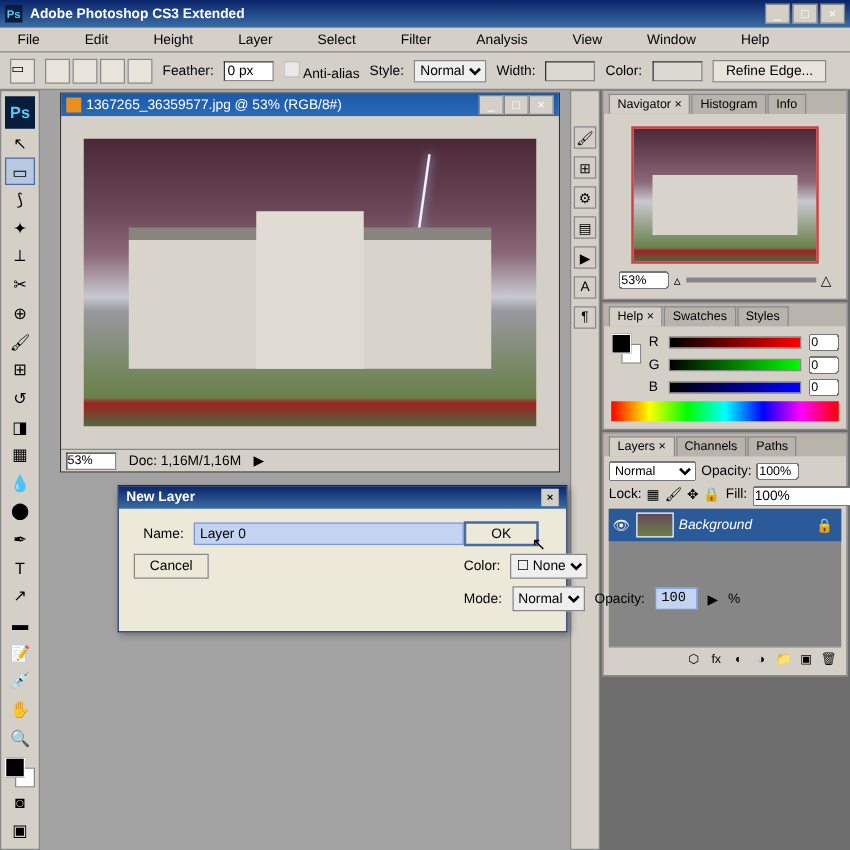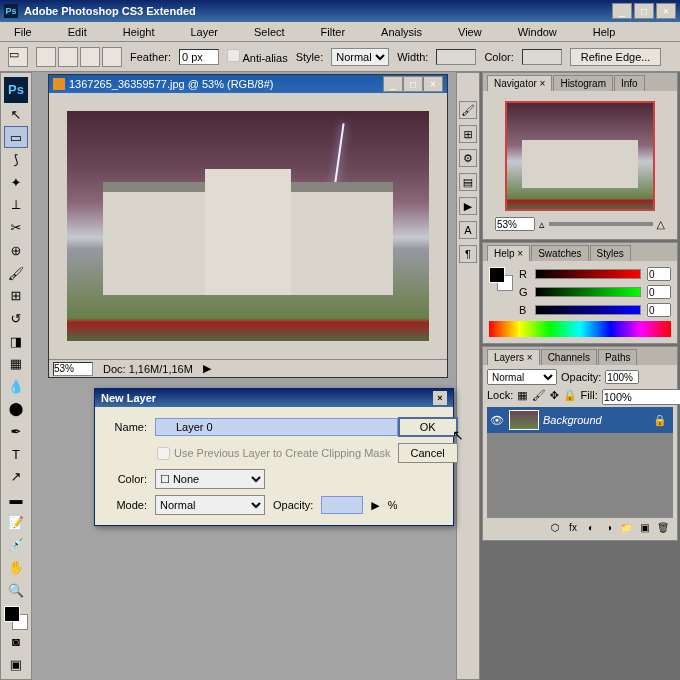--- a/index.html
+++ b/index.html
@@ -54,21 +54,21 @@
 .doc-status input { width: 40px; height: 14px; border: 1px inset #888; font-size: 10px; }
 
 
 .dialog { position: absolute; top: 316px; left: 62px; width: 360px; background: #ece9d8; border: 1px solid #0a246a; box-shadow: 2px 2px 6px rgba(0,0,0,0.4); }
 .dialog-title { background: linear-gradient(#0a246a, #3a6ea5); color: white; height: 18px; display: flex; align-items: center; padding: 0 6px; font-weight: bold; }
 .dialog-title .spacer { flex: 1; }
 .dialog-title .x { width: 14px; height: 14px; background: #d4d0c8; color: #000; display: flex; align-items: center; justify-content: center; font-size: 9px; }
 .dialog-body { padding: 10px 12px; display: grid; grid-template-columns: 1fr 70px; gap: 6px 0; align-items: center; }
 .form-row { display: flex; align-items: center; gap: 8px; }
 .form-row label { width: 40px; text-align: right; }
-.form-row input[type=text] { flex: 1; height: 18px; border: 1px solid #7a96df; background: #c4d4f0; padding: 0 20px; }
+.form-row input[type=text] { flex: 1; height: 18px; border: 1px solid #7a96df; background: #c4d4f0; padding: 0 4px; }
 .form-row select { height: 20px; border: 1px solid #888; }
 .dlg-btn { width: 60px; height: 20px; border: 1px solid #888; background: #ece9d8; cursor: pointer; }
 .dlg-btn.default { border: 2px solid #4a6aa0; position: relative; }
 .cursor { position: absolute; right: -8px; top: 8px; font-size: 14px; }
 .check-row { padding-left: 50px; color: #888; display: flex; align-items: center; gap: 4px; }
 
 
 .panels { width: 200px; display: flex; flex-direction: column; gap: 2px; padding: 0 2px; background: #6e6e6e; }
 .dock-strip { width: 24px; background: #d4d0c8; border: 1px solid #888; display: flex; flex-direction: column; padding: 28px 2px 0 2px; gap: 6px; }
 .dock-icon { width: 18px; height: 18px; border: 1px solid #888; display: flex; align-items: center; justify-content: center; font-size: 11px; cursor: pointer; }
@@ -222,35 +222,31 @@
       </div>
       <div class="dialog-body">
         <div class="form-row">
           <label>Name:</label>
           <input type="text" value="Layer 0" style="">
         </div>
         <button class="dlg-btn default">
           <span>OK</span>
           <span class="cursor">↖</span>
         </button>
-        <div class="check-row">
-          <input type="checkbox" disabled="" style="">
-          <span>Use Previous Layer to Create Clipping Mask</span>
-        </div>
         <button class="dlg-btn">Cancel</button>
         <div class="form-row">
           <label>Color:</label>
           <select style="width:110px"><option>☐ None</option></select>
         </div>
         <div></div>
         <div class="form-row">
           <label>Mode:</label>
           <select style="width:110px"><option>Normal</option></select>
           <span>Opacity:</span>
-          <input type="text" style="width: 34px; flex: 0 1 0%;" value="100">
+          <input type="text" style="width: 34px; flex: 0 1 0%; font-family: Liberation Mono, monospace;" value="100">
           <span>▶</span>
           <span>%</span>
         </div>
         <div></div>
       </div>
     </div>
   </div>
 
   <div class="right-side">
     <div class="dock-strip">

